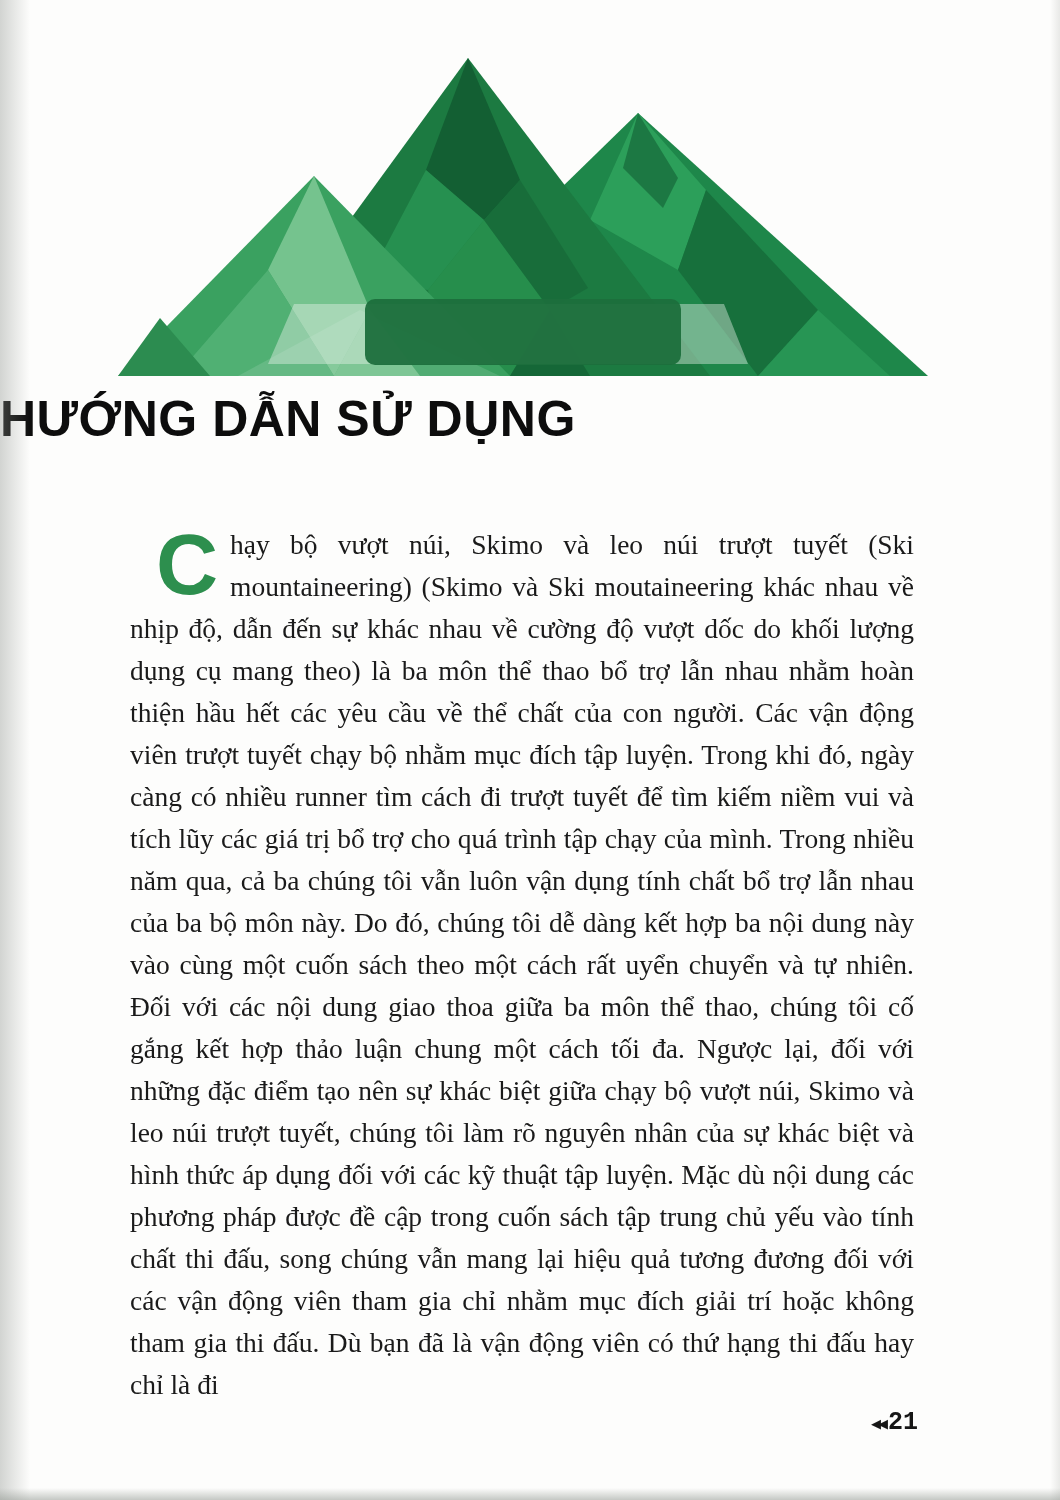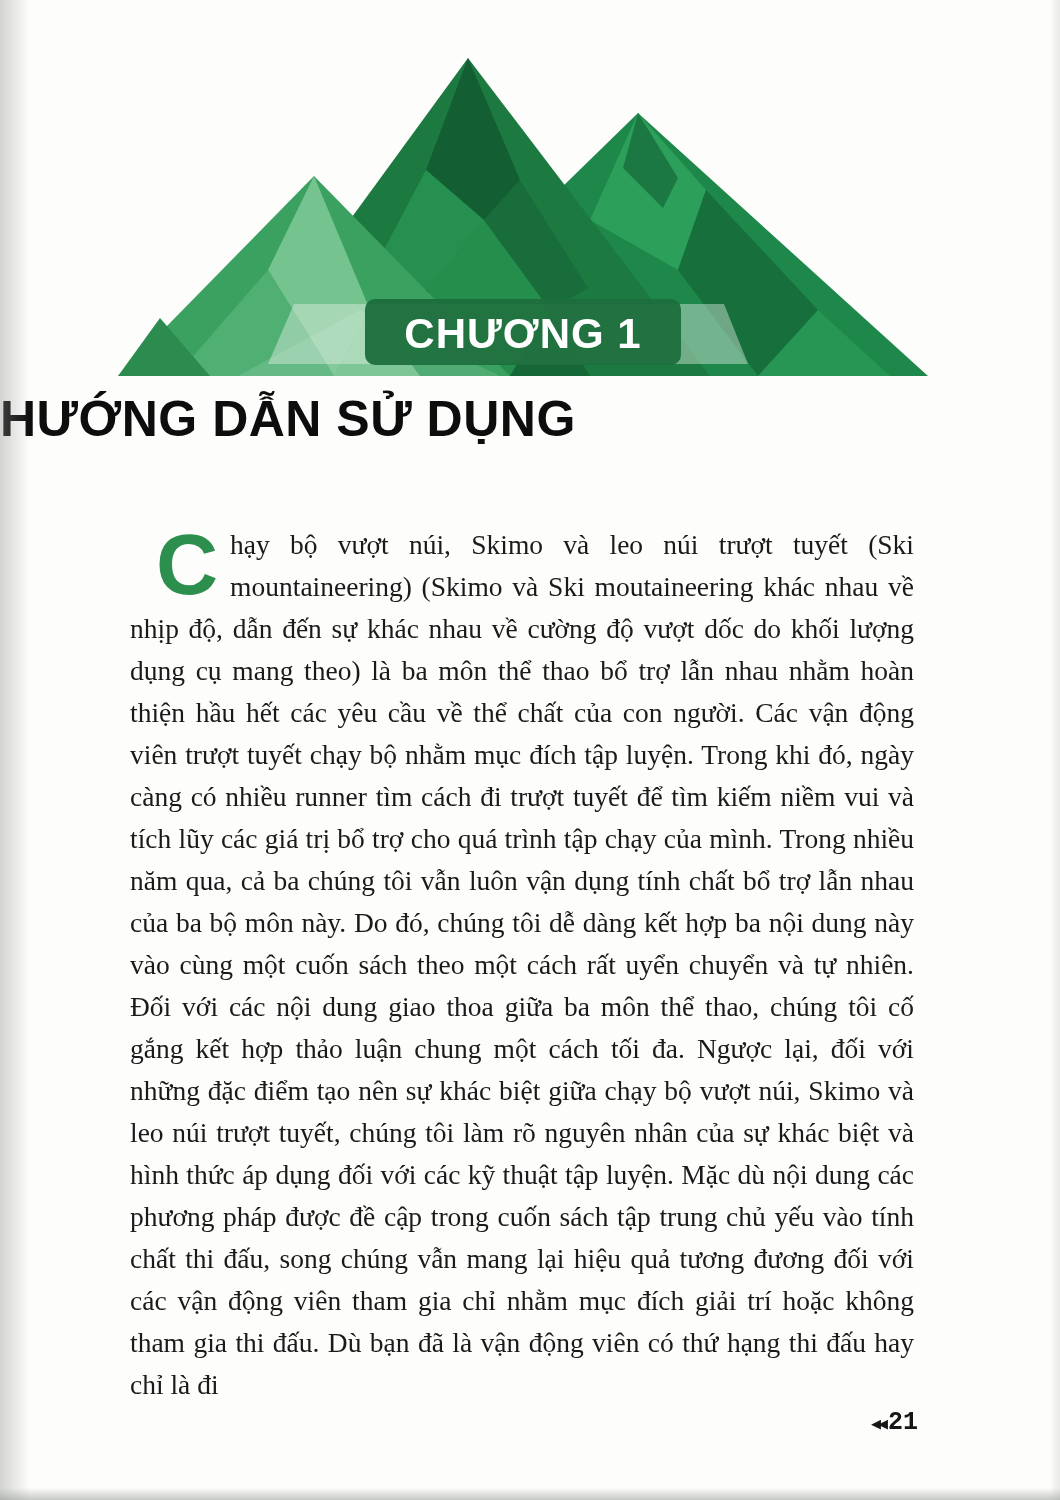--- a/index.html
+++ b/index.html
@@ -143,23 +143,20 @@
       <polygon points="150,212 58,318 216,318" fill="#55b377" opacity="0.85"></polygon>
       <polygon points="252,252 302,318 216,318" fill="#8fd3a2" opacity="0.6"></polygon>
       <polygon points="0,318 42,260 92,318" fill="#2c8c50"></polygon>
 
       <polygon points="120,318 242,252 382,318" fill="#ffffff" opacity="0.12"></polygon>
 
       <polygon points="150,306 176,246 606,246 630,306" fill="#eaf4ec" opacity="0.42"></polygon>
 
       <rect x="247" y="241" width="316" height="66" rx="10" fill="#1c6f3c" opacity="0.95"></rect>
     </svg>
-    <div class="banner-label">
-      <span>CHƯƠNG 1</span>
-    </div>
   </div>
 
   <h1 class="chapter-title">HƯỚNG DẪN SỬ DỤNG</h1>
 
   <p class="body-text"><span class="drop-cap">C</span><span>hạy bộ vượt núi, Skimo và leo núi trượt tuyết (Ski mountaineering) (Skimo và Ski moutaineering khác nhau về nhịp độ, dẫn đến sự khác nhau về cường độ vượt dốc do khối lượng dụng cụ mang theo) là ba môn thể thao bổ trợ lẫn nhau nhằm hoàn thiện hầu hết các yêu cầu về thể chất của con người. Các vận động viên trượt tuyết chạy bộ nhằm mục đích tập luyện. Trong khi đó, ngày càng có nhiều runner tìm cách đi trượt tuyết để tìm kiếm niềm vui và tích lũy các giá trị bổ trợ cho quá trình tập chạy của mình. Trong nhiều năm qua, cả ba chúng tôi vẫn luôn vận dụng tính chất bổ trợ lẫn nhau của ba bộ môn này. Do đó, chúng tôi dễ dàng kết hợp ba nội dung này vào cùng một cuốn sách theo một cách rất uyển chuyển và tự nhiên. Đối với các nội dung giao thoa giữa ba môn thể thao, chúng tôi cố gắng kết hợp thảo luận chung một cách tối đa. Ngược lại, đối với những đặc điểm tạo nên sự khác biệt giữa chạy bộ vượt núi, Skimo và leo núi trượt tuyết, chúng tôi làm rõ nguyên nhân của sự khác biệt và hình thức áp dụng đối với các kỹ thuật tập luyện. Mặc dù nội dung các phương pháp được đề cập trong cuốn sách tập trung chủ yếu vào tính chất thi đấu, song chúng vẫn mang lại hiệu quả tương đương đối với các vận động viên tham gia chỉ nhằm mục đích giải trí hoặc không tham gia thi đấu. Dù bạn đã là vận động viên có thứ hạng thi đấu hay chỉ là đi</span></p>
 
   <div class="page-footer">
     <span class="footer-marker">◀◀</span>
     <span class="footer-page-number">21</span>
   </div>

